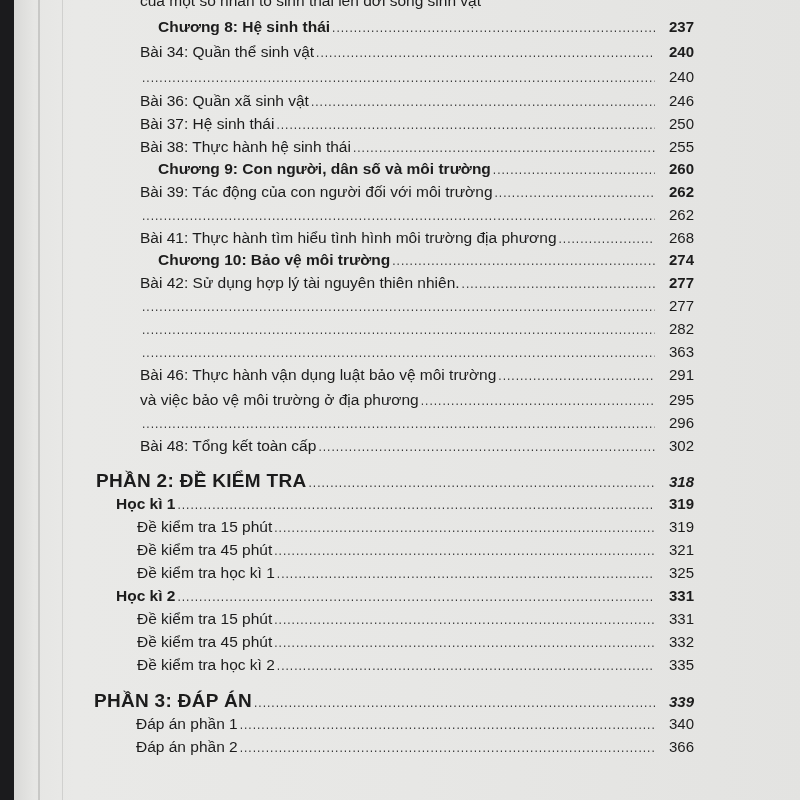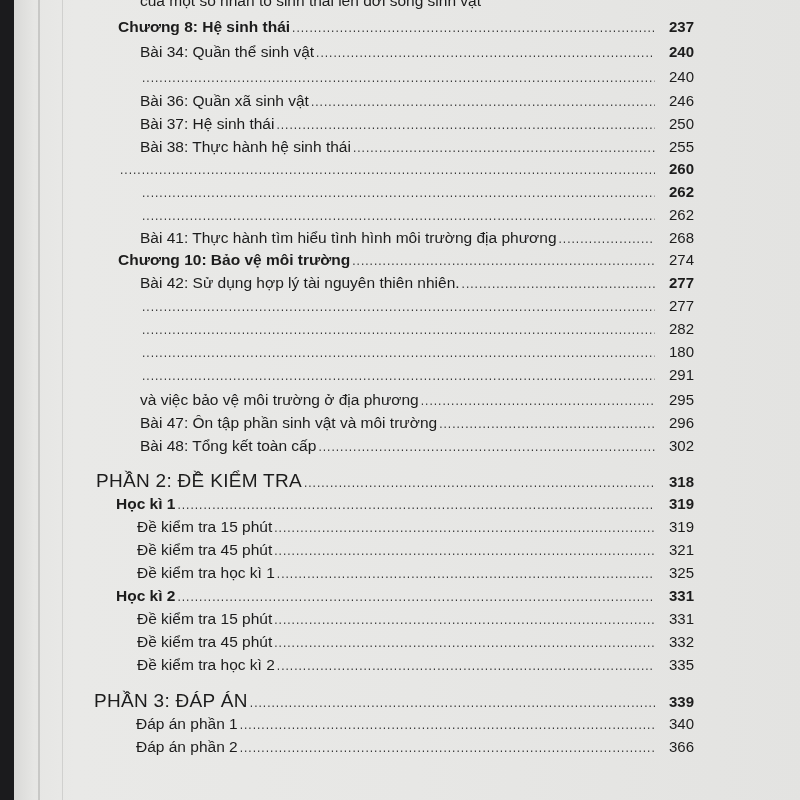--- a/index.html
+++ b/index.html
@@ -25,24 +25,24 @@
   }
   .row .label { flex:0 0 auto; }
   .row .dots {
     flex:1 1 auto; overflow:hidden; margin:0 2px;
     color:#333; letter-spacing:1px; font-size:12px;
   }
   .row .dots::after {
     content:"............................................................................................................................................................................................................................";
   }
   .row .page-num { flex:0 0 auto; font-size:15px;margin-left:12px; }
-  .ch .label { font-weight:bold; font-size:15.5px; }
+  .ch .label { font-weight:bold; font-size:15.5px;margin-left:40px; }
   .ch .page-num { font-weight:bold; }
-  .part .label { font-weight:normal; font-size:19px; letter-spacing:0.3px;text-align:center; }
-  .part .page-num { font-weight:bold; }
+  .part .label { font-weight:bold; font-size:19px; letter-spacing:0.3px;text-align:center; }
+  .part .page-num { font-weight:bold;font-style:italic; }
   .sub .label { font-weight:bold; }
   .sub .page-num { font-weight:bold; }
 </style>
 </head>
 <body>
 
 <div class="page">
   <div class="edge1"></div>
   <div class="edge2"></div>
 
@@ -82,80 +82,82 @@
       <span class="page-num">250</span>
     </div>
 
     <div class="row" style="left:48px;top:144px;width:554px">
       <span class="label">Bài 38: Thực hành hệ sinh thái</span>
       <span class="dots"></span>
       <span class="page-num">255</span>
     </div>
 
     <div class="row ch" style="left:26px;top:166px;width:576px">
+      <span class="label">Chương 9: Con người, dân số và môi trường</span>
       <span class="dots"></span>
       <span class="page-num" style="font-weight:bold">260</span>
     </div>
 
     <div class="row" style="left:48px;top:189px;width:554px">
+      <span class="label">Bài 39: Tác động của con người đối với môi trường</span>
       <span class="dots"></span>
       <span class="page-num" style="font-weight:bold">262</span>
     </div>
 
     <div class="row" style="left:48px;top:212px;width:554px">
       <span class="dots"></span>
       <span class="page-num">262</span>
     </div>
 
     <div class="row" style="left:48px;top:235px;width:554px">
       <span class="label">Bài 41: Thực hành tìm hiểu tình hình môi trường địa phương</span>
       <span class="dots"></span>
       <span class="page-num">268</span>
     </div>
 
     <div class="row ch" style="left:26px;top:257px;width:576px">
       <span class="label">Chương 10: Bảo vệ môi trường</span>
       <span class="dots"></span>
-      <span class="page-num" style="font-weight:normal">274</span>
+      <span class="page-num" style="font-weight:bold">274</span>
     </div>
 
     <div class="row" style="left:48px;top:280px;width:554px">
       <span class="label">Bài 42: Sử dụng hợp lý tài nguyên thiên nhiên.</span>
       <span class="dots"></span>
       <span class="page-num" style="font-weight:bold">277</span>
     </div>
 
     <div class="row" style="left:48px;top:303px;width:554px">
       <span class="dots"></span>
       <span class="page-num">277</span>
     </div>
 
     <div class="row" style="left:48px;top:326px;width:554px">
       <span class="dots"></span>
       <span class="page-num">282</span>
     </div>
 
     <div class="row" style="left:48px;top:349px;width:554px">
       <span class="dots"></span>
-      <span class="page-num">180</span>
+      <span class="page-num">363</span>
     </div>
 
     <div class="row" style="left:48px;top:372px;width:554px">
+      <span class="label">Bài 46: Thực hành vận dụng luật bảo vệ môi trường</span>
       <span class="dots"></span>
       <span class="page-num">291</span>
     </div>
 
     <div class="row" style="left:48px;top:397px;width:554px">
       <span class="label">và việc bảo vệ môi trường ở địa phương</span>
       <span class="dots"></span>
       <span class="page-num">295</span>
     </div>
 
     <div class="row" style="left:48px;top:420px;width:554px">
-      <span class="label">Bài 47: Ôn tập phần sinh vật và môi trường</span>
       <span class="dots"></span>
       <span class="page-num">296</span>
     </div>
 
     <div class="row" style="left:48px;top:443px;width:554px">
       <span class="label">Bài 48: Tổng kết toàn cấp</span>
       <span class="dots"></span>
       <span class="page-num">302</span>
     </div>
 

